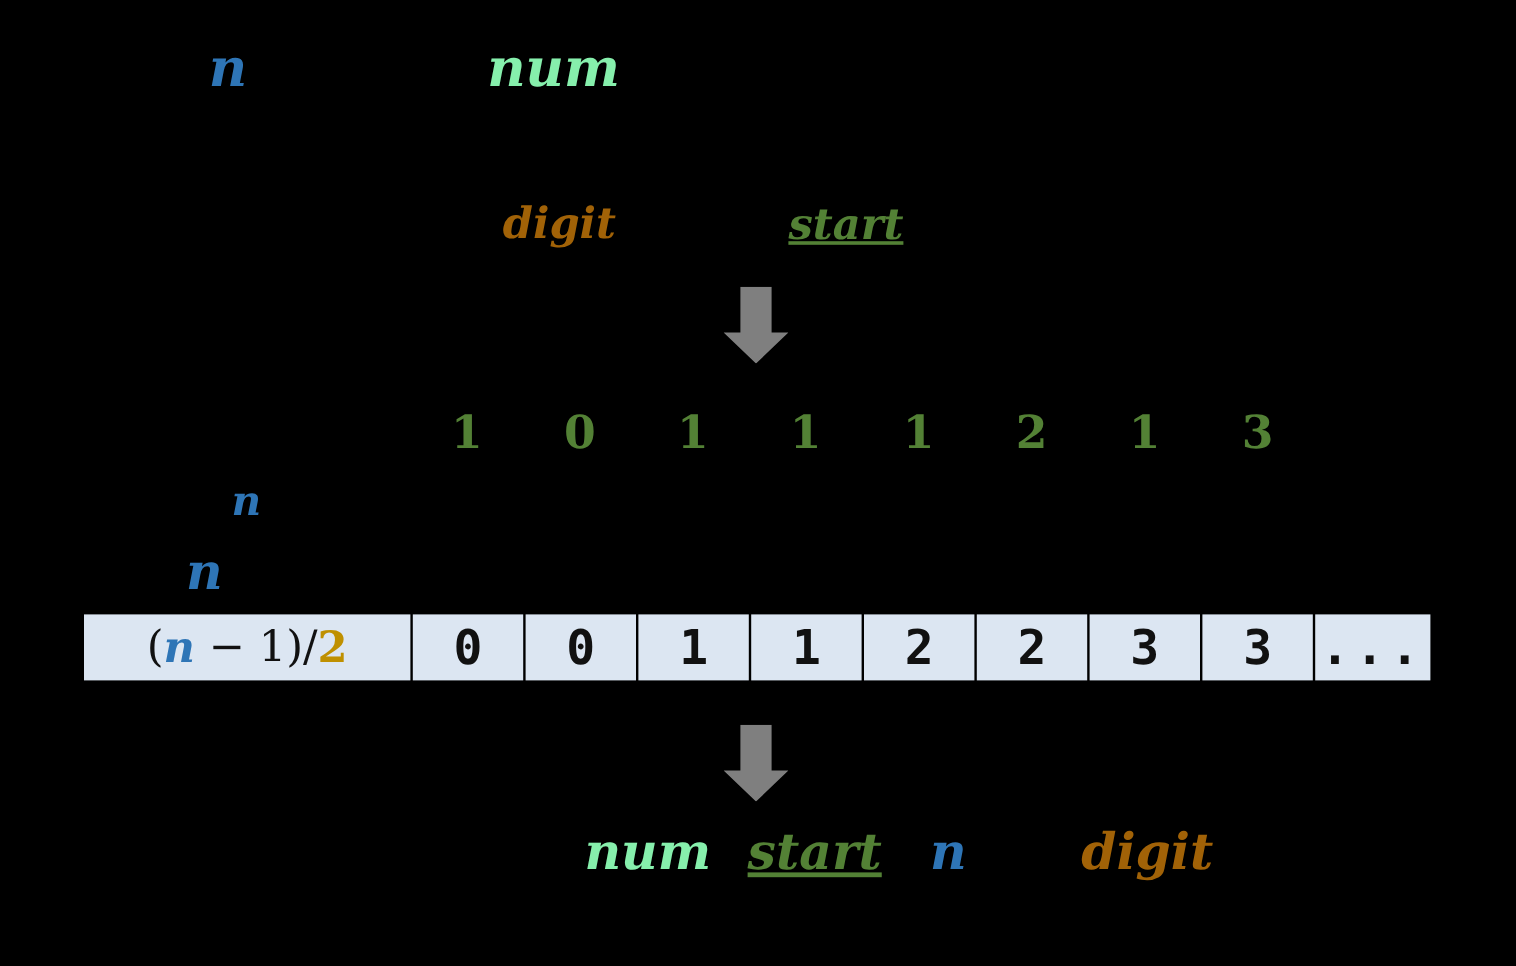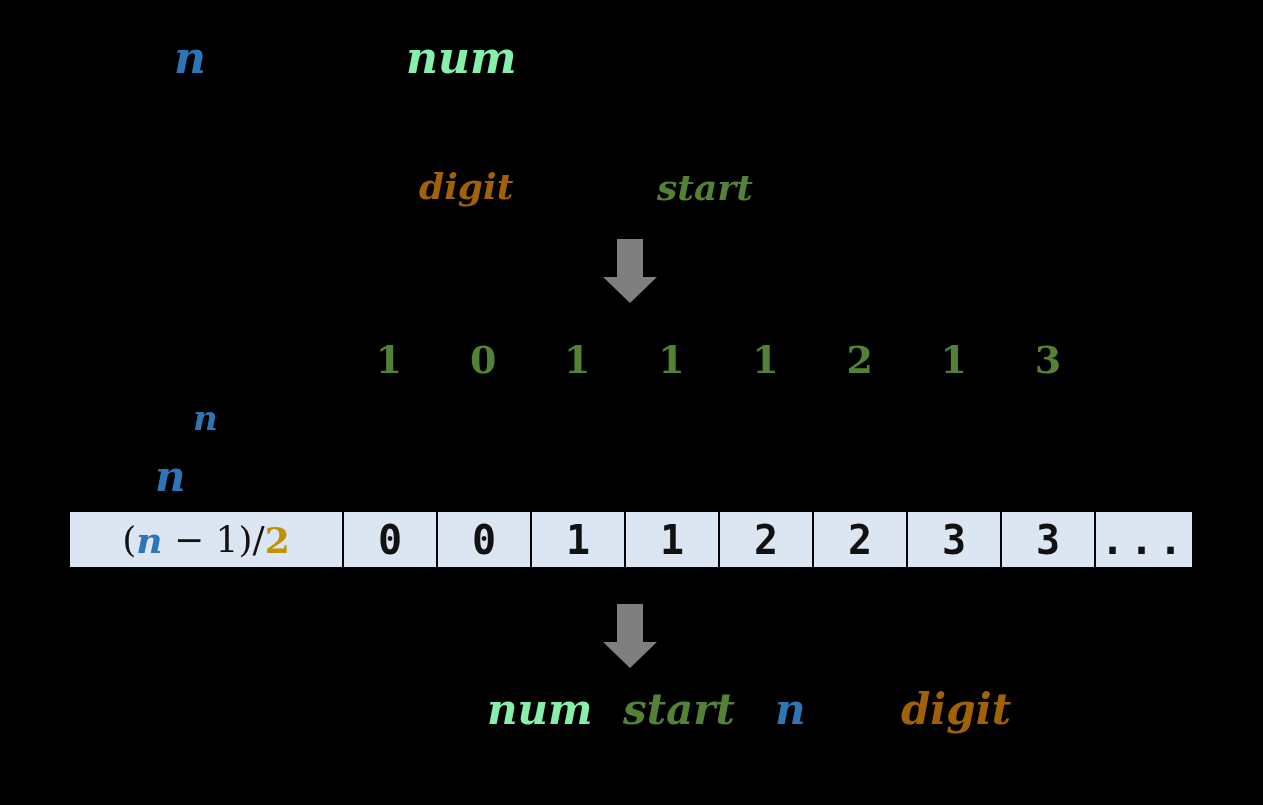--- a/index.html
+++ b/index.html
@@ -6,21 +6,21 @@
   body{
     width:1263px;height:805px;position:relative;overflow:hidden;
     background:#000000;
     font-family:"DejaVu Serif", serif;
   }
   .abs{position:absolute;line-height:1;white-space:pre;}
   .word{font-family:"DejaVu Serif", serif;font-style:italic;font-weight:700;}
   .c-blue{color:#2E75B6;}
   .c-purple{color:#86efac;}
   .c-gold{color:#a16207;}
-  .c-green{color:#538135;}
+  .c-green{color:#538135;text-decoration:underline;}
   .fs44{font-size:44px;}
   .fs42{font-size:42px;}
   .fs36{font-size:36px;}
   .fs34{font-size:34px;}
 
   
   .green-row{
     left:342px;top:338px;width:753px;height:44px;
     display:flex;align-items:center;
   }

